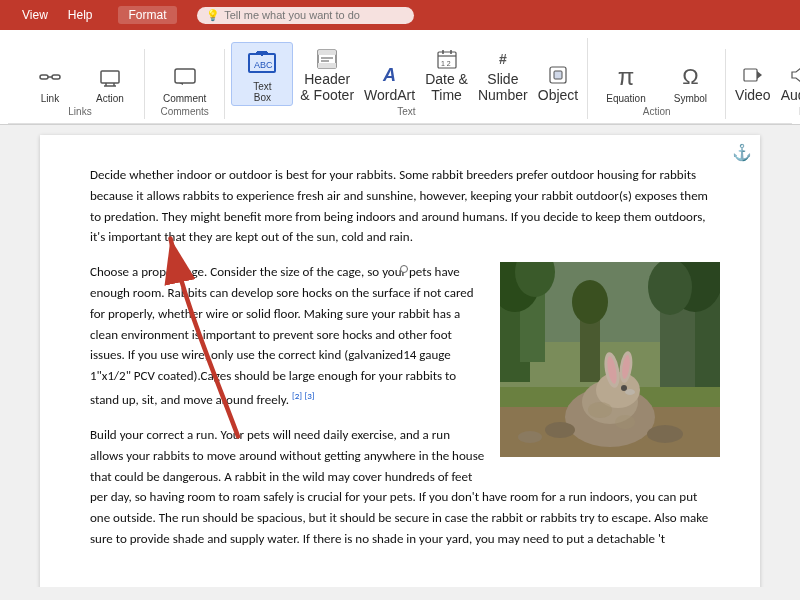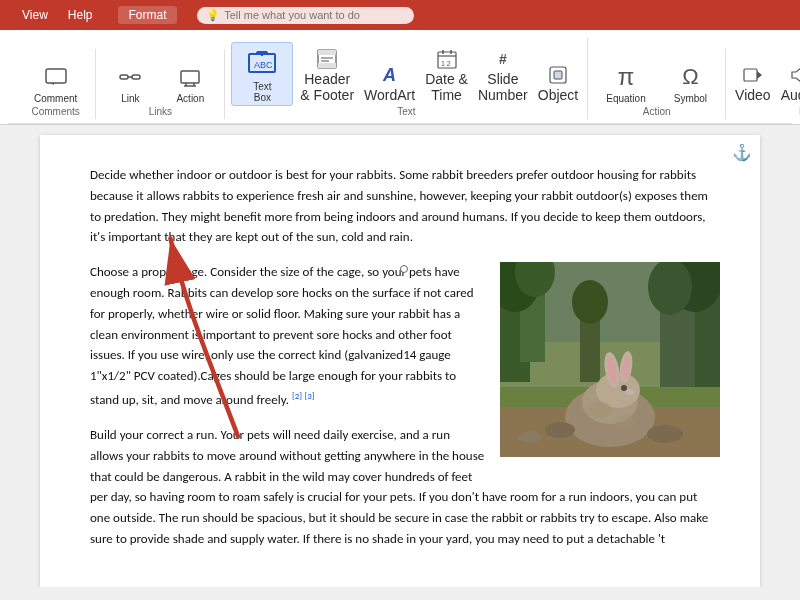--- a/index.html
+++ b/index.html
@@ -204,55 +204,55 @@
 </div>
 
 <div class="ribbon">
   <div class="ribbon-content">
 
     <div class="ribbon-group">
       <div class="ribbon-group-items">
         <div class="ribbon-btn">
           <div class="ribbon-btn-icon">
             <svg width="28" height="28" viewBox="0 0 28 28">
-                <rect x="4" y="6" width="20" height="14" rx="2" fill="none" stroke="#555" stroke-width="1.5"></rect>
-                <polygon points="8,20 12,22 12,20" fill="#555"></polygon>
-              </svg>
-          </div>
-          <span class="ribbon-btn-label">Comment</span>
-        </div>
-      </div>
-      <div class="ribbon-group-label">Comments</div>
-    </div>
-
-    <div class="ribbon-group">
-      <div class="ribbon-group-items">
-        <div class="ribbon-btn">
-          <div class="ribbon-btn-icon">
-            <svg width="28" height="28" viewBox="0 0 28 28">
                 <rect x="4" y="12" width="8" height="4" rx="2" fill="none" stroke="#555" stroke-width="1.5"></rect>
                 <rect x="16" y="12" width="8" height="4" rx="2" fill="none" stroke="#555" stroke-width="1.5"></rect>
                 <line x1="12" y1="14" x2="16" y2="14" stroke="#555" stroke-width="1.5"></line>
               </svg>
           </div>
           <span class="ribbon-btn-label">Link</span>
         </div>
         <div class="ribbon-btn">
           <div class="ribbon-btn-icon">
             <svg width="28" height="28" viewBox="0 0 28 28">
                 <rect x="5" y="8" width="18" height="12" rx="1" fill="none" stroke="#555" stroke-width="1.5"></rect>
                 <line x1="10" y1="20" x2="10" y2="23" stroke="#555" stroke-width="1.5"></line>
                 <line x1="18" y1="20" x2="18" y2="23" stroke="#555" stroke-width="1.5"></line>
                 <line x1="8" y1="23" x2="20" y2="23" stroke="#555" stroke-width="1.5"></line>
               </svg>
           </div>
           <span class="ribbon-btn-label">Action</span>
         </div>
       </div>
       <div class="ribbon-group-label">Links</div>
+    </div>
+
+    <div class="ribbon-group">
+      <div class="ribbon-group-items">
+        <div class="ribbon-btn">
+          <div class="ribbon-btn-icon">
+            <svg width="28" height="28" viewBox="0 0 28 28">
+                <rect x="4" y="6" width="20" height="14" rx="2" fill="none" stroke="#555" stroke-width="1.5"></rect>
+                <polygon points="8,20 12,22 12,20" fill="#555"></polygon>
+              </svg>
+          </div>
+          <span class="ribbon-btn-label">Comment</span>
+        </div>
+      </div>
+      <div class="ribbon-group-label">Comments</div>
     </div>
 
     <div class="ribbon-group">
       <div class="ribbon-group-items" style="align-items:flex-end;">
 
         <div class="ribbon-btn active" style="border:1px solid #aac4f5;background:#dce8fd;">
           <div class="ribbon-btn-icon" style="width:36px;height:36px;font-size:22px;">
             <svg width="34" height="34" viewBox="0 0 34 34">
               <rect x="4" y="8" width="26" height="18" rx="1" fill="none" stroke="#2255bb" stroke-width="2"></rect>
               <line x1="12" y1="8" x2="12" y2="6" stroke="#2255bb" stroke-width="2"></line>

